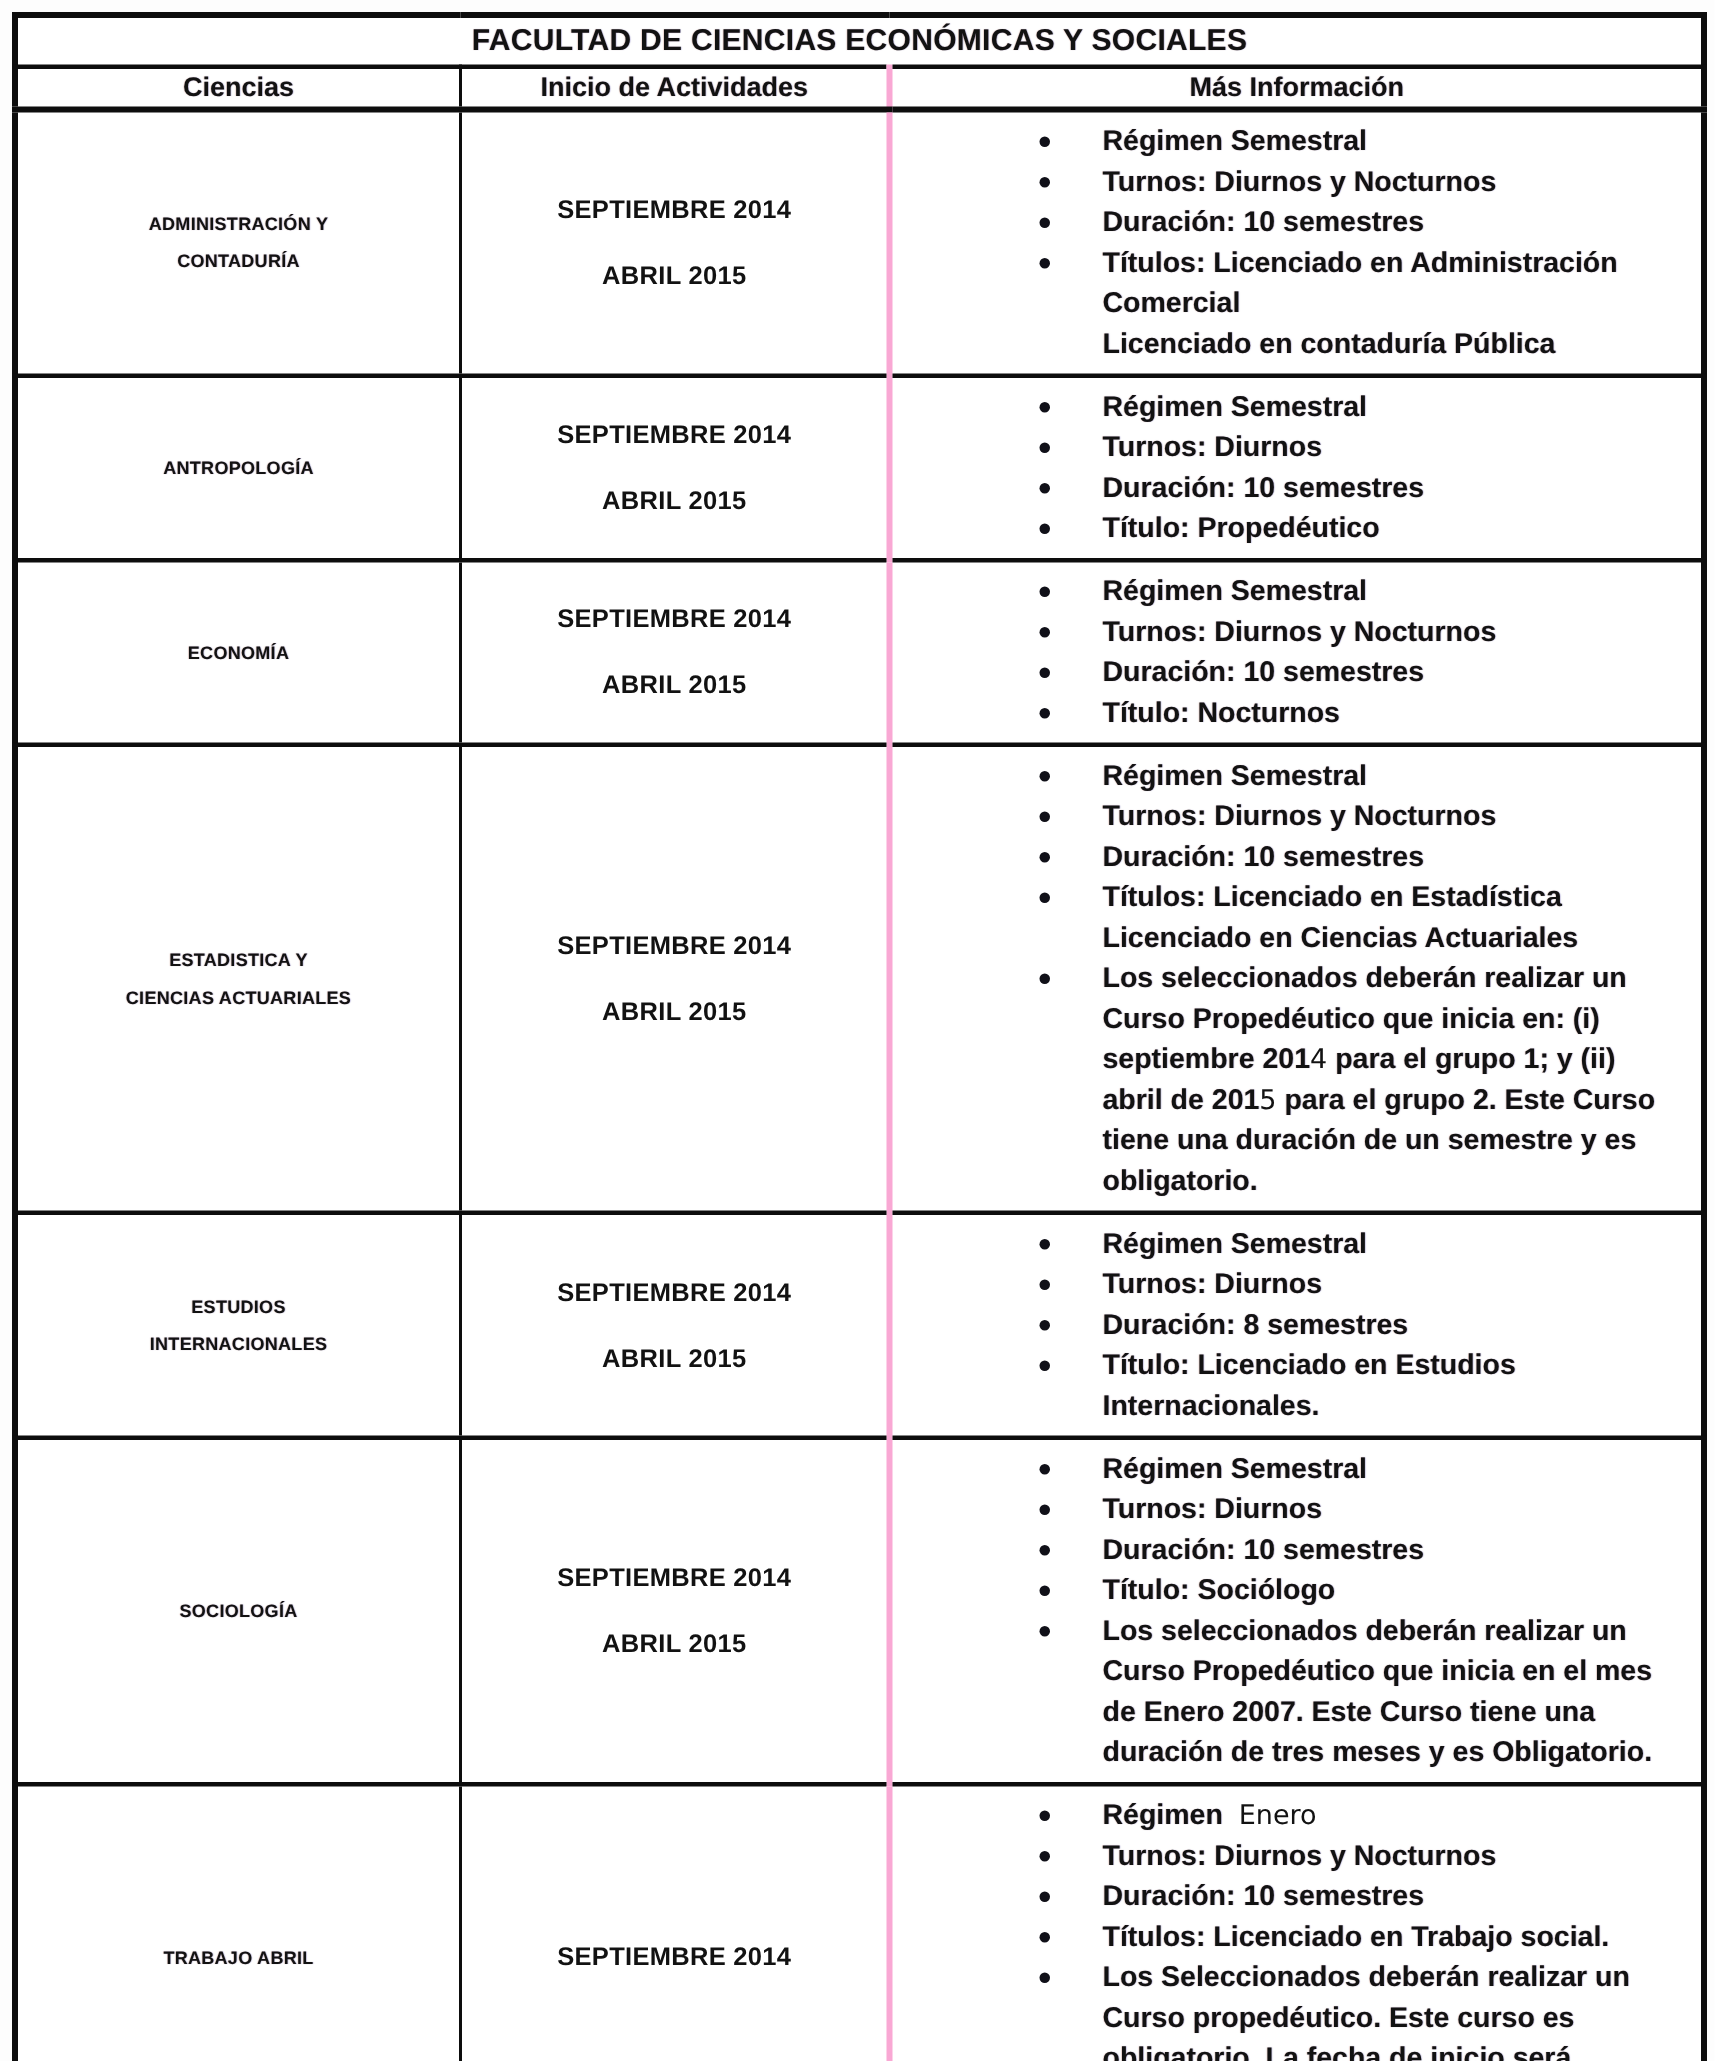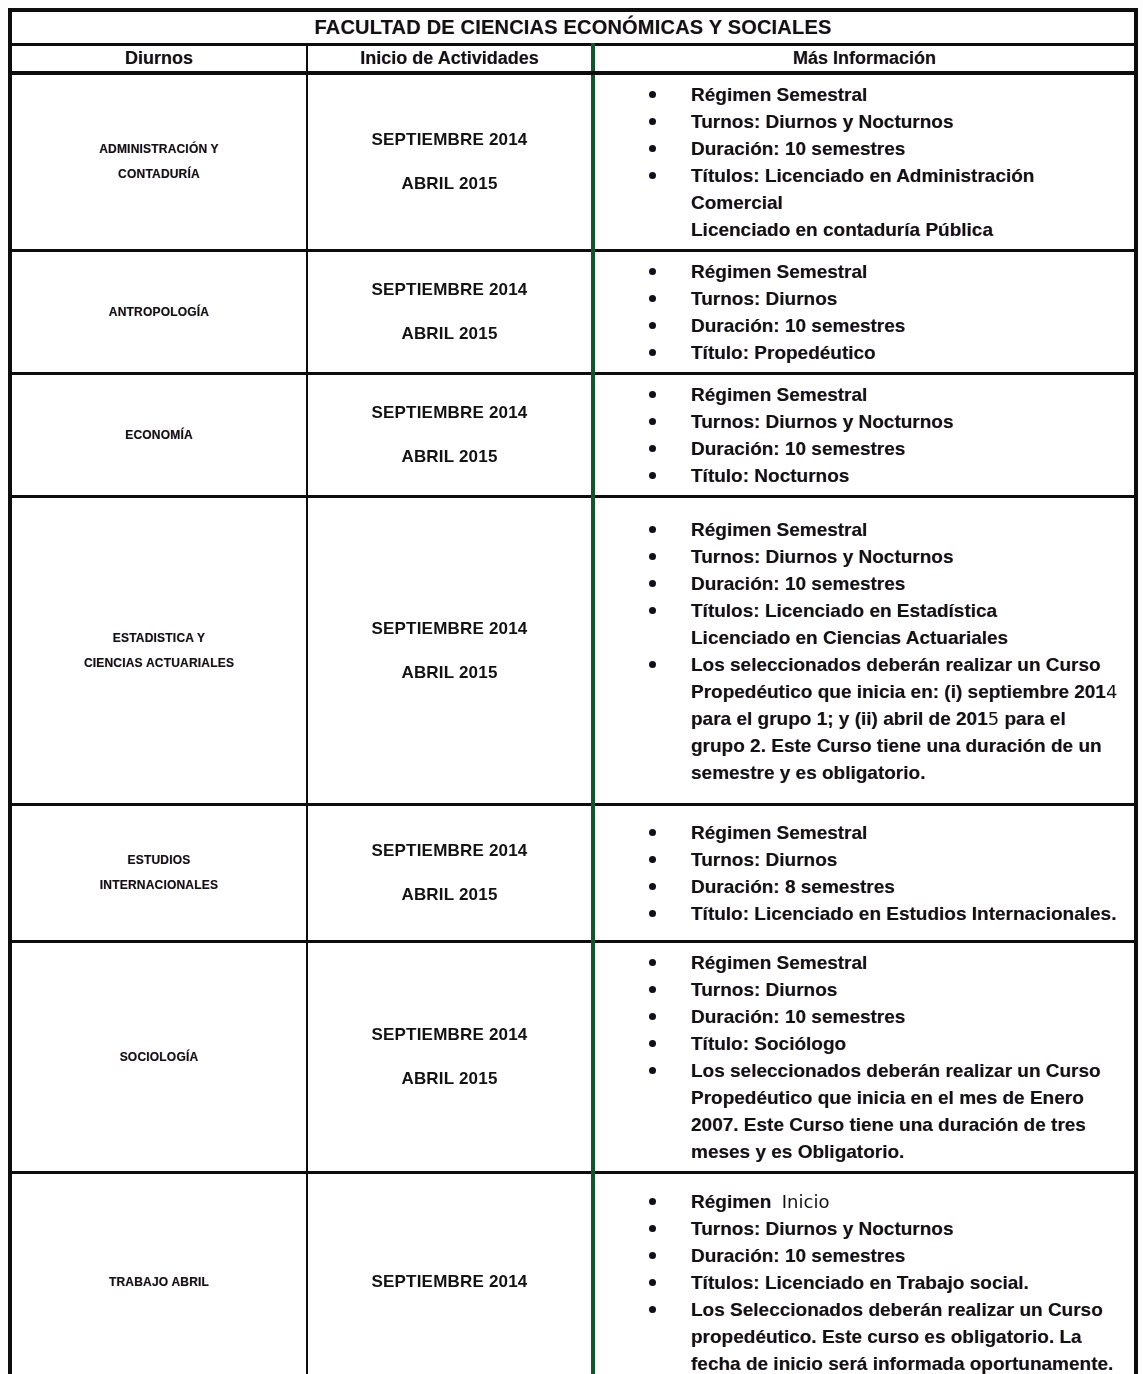--- a/index.html
+++ b/index.html
@@ -19,21 +19,21 @@
     border-collapse: collapse;
     table-layout: fixed;
     width: 1126px;
     border: 4px solid #0d0d0d;
     background: #fff;
   }
   td, th { padding: 0; margin: 0; }
 
   
   .c1 { border-right: 2px solid #0d0d0d; }
-  .c2 { border-right: 4px solid #14532d; }
+  .c2 { border-right: 4px solid #f9a8d4; }
 
   
   .title-cell {
     height: 34px;
     text-align: center;
     vertical-align: middle;
     font-weight: bold;
     font-size: 20px;
     letter-spacing: 0.2px;
     border-bottom: 3px solid #0d0d0d;
@@ -81,20 +81,21 @@
   ul.info {
     list-style: none;
     margin: 6px 0;
     padding: 0 14px 0 96px;
   }
   ul.info li {
     position: relative;
     font-weight: bold;
     font-size: 19px;
     line-height: 27px;
+    margin-left: 44px;
   }
   li .dot {
     position: absolute;
     left: -42px;
     top: 10px;
     width: 7px;
     height: 7px;
     border-radius: 50%;
     background: #101018;
   }
@@ -120,21 +121,21 @@
     <colgroup>
       <col style="width:297px">
       <col style="width:286px">
       <col style="width:543px">
     </colgroup>
     <thead>
       <tr>
         <td colspan="3" class="title-cell fuzzy">FACULTAD DE CIENCIAS ECONÓMICAS Y SOCIALES</td>
       </tr>
       <tr class="head-row">
-        <th class="c1 fuzzy">Diurnos</th>
+        <th class="c1 fuzzy">Ciencias</th>
         <th class="c2 fuzzy">Inicio de Actividades</th>
         <th class="fuzzy">Más Información</th>
       </tr>
     </thead>
     <tbody id="rows">
         <tr>
           <td class="c1">
             <div class="school fuzzy">ADMINISTRACIÓN Y
 CONTADURÍA</div>
           </td>
@@ -244,21 +245,21 @@
         </tr>
         <tr>
           <td class="c1">
             <div class="school fuzzy">TRABAJO ABRIL</div>
           </td>
           <td class="c2 dates">
             <div class="date-line">SEPTIEMBRE 2014</div>
           </td>
           <td>
             <ul class="info">
-              <li><span class="dot"></span><span class="txt fuzzy">Régimen &nbsp;</span><span class="txt clean">Inicio</span></li>
+              <li><span class="dot"></span><span class="txt fuzzy">Régimen &nbsp;</span><span class="txt clean">Enero</span></li>
               <li><span class="dot"></span><span class="txt fuzzy">Turnos: Diurnos y Nocturnos</span></li>
               <li><span class="dot"></span><span class="txt fuzzy">Duración: 10 semestres</span></li>
               <li><span class="dot"></span><span class="txt fuzzy">Títulos: Licenciado en Trabajo social.</span></li>
               <li><span class="dot"></span><span class="txt fuzzy">Los Seleccionados deberán realizar un Curso propedéutico. Este curso es obligatorio. La fecha de inicio será informada oportunamente.</span></li>
             </ul>
           </td>
         </tr>
       </tbody>
   </table>
 </div>

